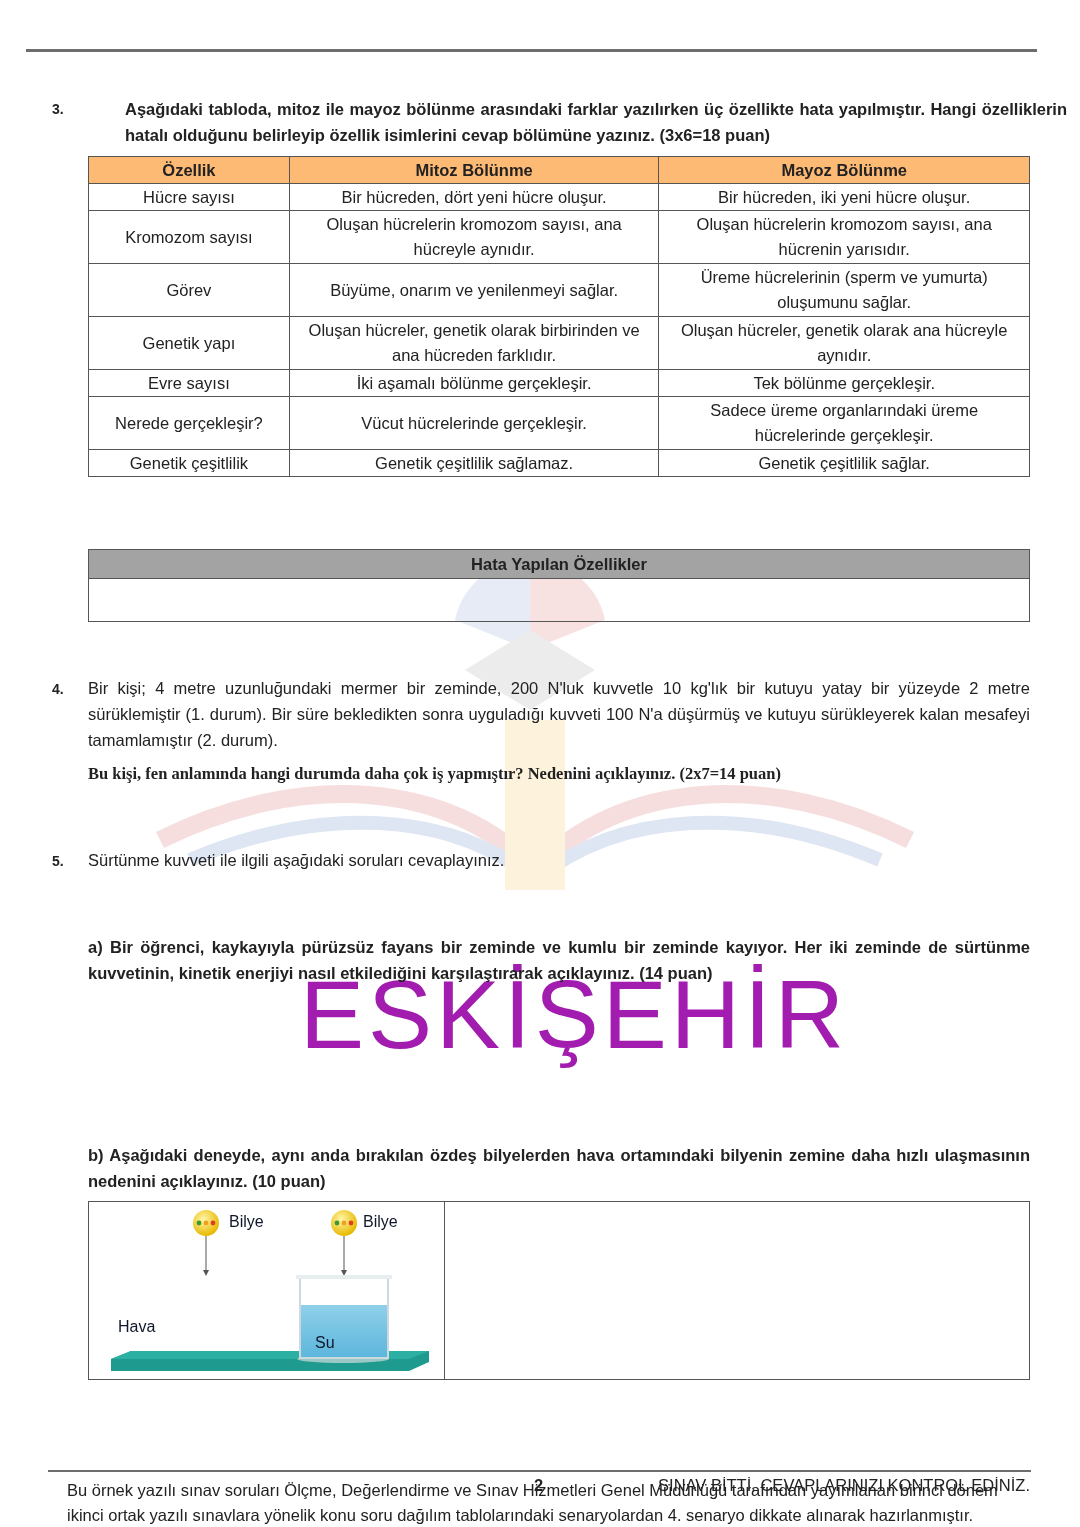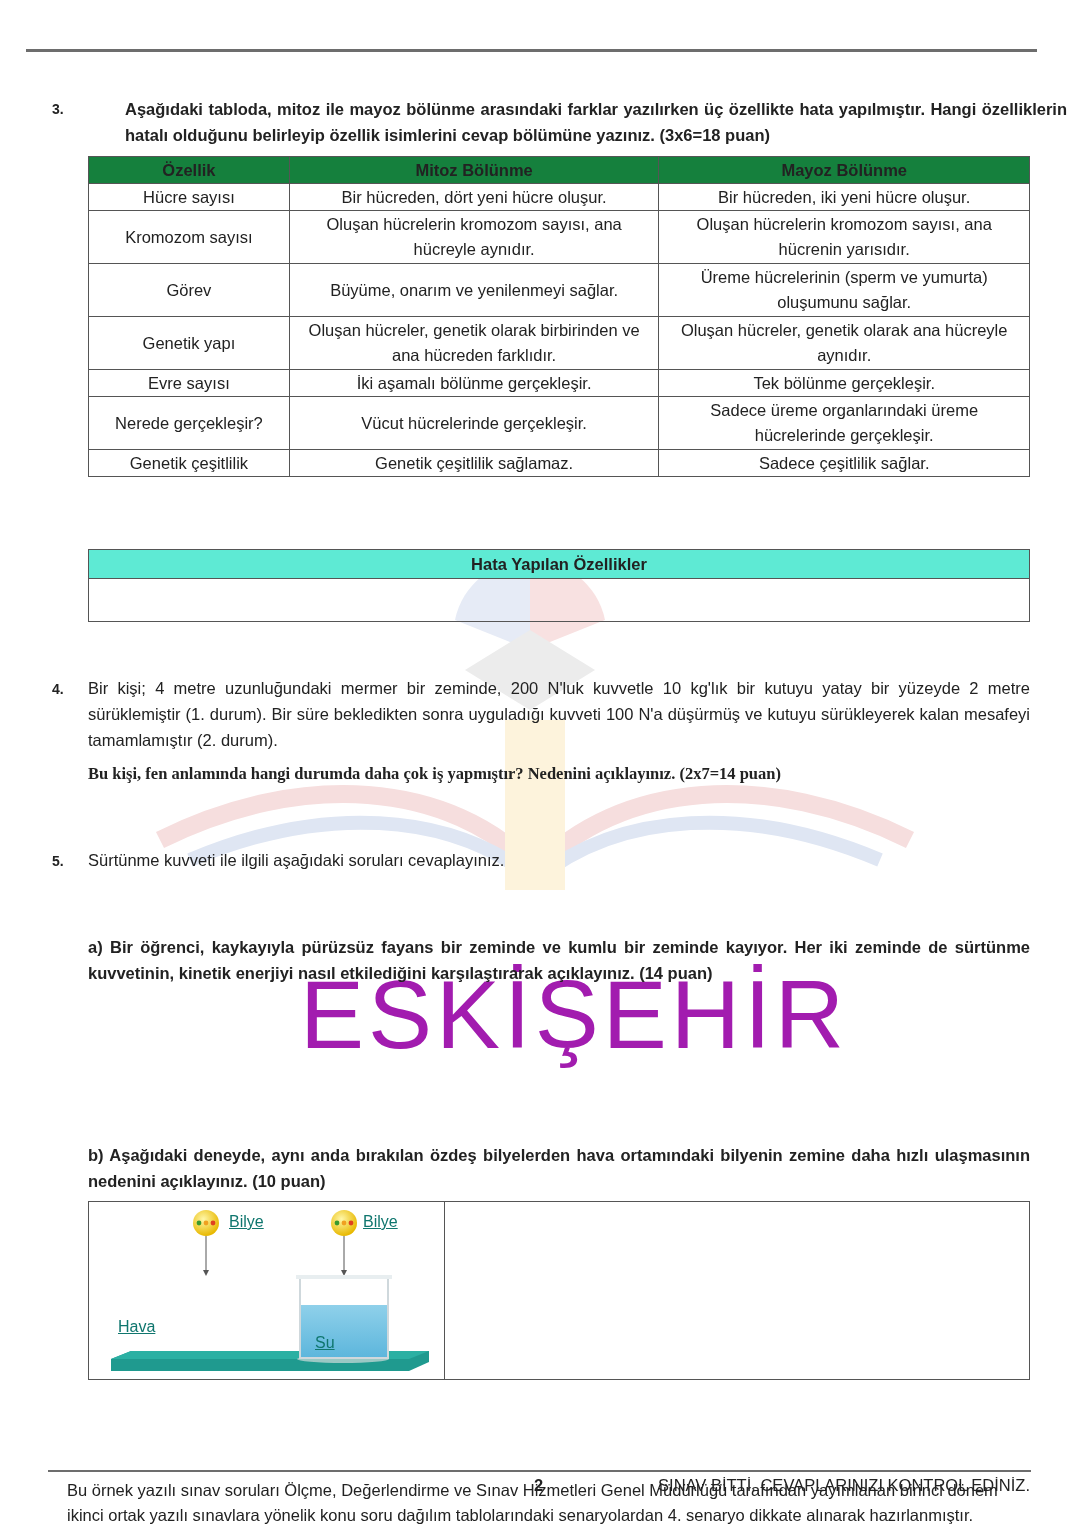--- a/index.html
+++ b/index.html
@@ -12,30 +12,30 @@
   .wm-text { left:300px; top:960px; font-size:96px; color:#a21caf; font-weight:400; letter-spacing:4px; }
   .wm-logo { left:445px; top:560px; width:170px; height:150px; }
   .wm-book { left:150px; top:720px; width:770px; height:170px; }
   .qnum { position:absolute; left:52px; font-weight:700; font-size:14px; }
   .qtext { position:absolute; left:88px; width:942px; font-size:16.5px; line-height:26px; }
   .bold { font-weight:700; }
   .justify { text-align:justify; }
 
   table.cmp { position:absolute; left:88px; top:156px; width:942px; border-collapse:collapse; font-size:16.5px; }
   table.cmp th, table.cmp td { border:1.5px solid #555; text-align:center; vertical-align:middle; padding:0 6px; line-height:25px; }
-  table.cmp th { background:#15803d; font-weight:700; height:26px; }
+  table.cmp th { background:#fdba74; font-weight:700; height:26px; }
   table.cmp td { background:transparent; }
 
   table.ans { position:absolute; left:88px; top:549px; width:942px; border-collapse:collapse; font-size:16.5px; }
-  table.ans th { background:#5eead4; border:1.5px solid #555; height:26px; font-weight:700; }
+  table.ans th { background:#a3a3a3; border:1.5px solid #555; height:26px; font-weight:700; }
   table.ans td { border:1.5px solid #555; height:40px; }
 
   .exp { position:absolute; left:88px; top:1201px; width:940px; height:177px; border:1.5px solid #555; }
   .exp-left { position:absolute; left:0; top:0; width:355px; height:177px; border-right:1.5px solid #555; }
-  .exp-label { position:absolute; font-size:16px; color:#0f766e;text-decoration:underline; }
+  .exp-label { position:absolute; font-size:16px; color:#0f172a; }
 
   .footer-note { position:absolute; left:67px; top:1478px; width:960px; font-size:16.5px; line-height:25px; }
   .bottom-rule { position:absolute; left:48px; top:1470px; width:983px; height:2px; background:#6d6d6d; }
   .page-num { position:absolute; left:534px; top:1476px; font-size:16.5px; font-weight:700; }
   .footer-msg { position:absolute; right:50px; top:1476px; font-size:16.5px; font-weight:400; }
 </style>
 </head>
 <body>
 
 <div class="top-rule"></div>
@@ -97,21 +97,21 @@
       <td>Tek bölünme gerçekleşir.</td>
     </tr>
     <tr style="height:53px">
       <td>Nerede gerçekleşir?</td>
       <td>Vücut hücrelerinde gerçekleşir.</td>
       <td>Sadece üreme organlarındaki üreme hücrelerinde gerçekleşir.</td>
     </tr>
     <tr style="height:27px">
       <td>Genetik çeşitlilik</td>
       <td>Genetik çeşitlilik sağlamaz.</td>
-      <td>Sadece çeşitlilik sağlar.</td>
+      <td>Genetik çeşitlilik sağlar.</td>
     </tr>
   </tbody>
 </table>
 
 <table class="ans">
   <tbody>
       <tr>
         <th>Hata Yapılan Özellikler</th>
       </tr>
   <tr>

